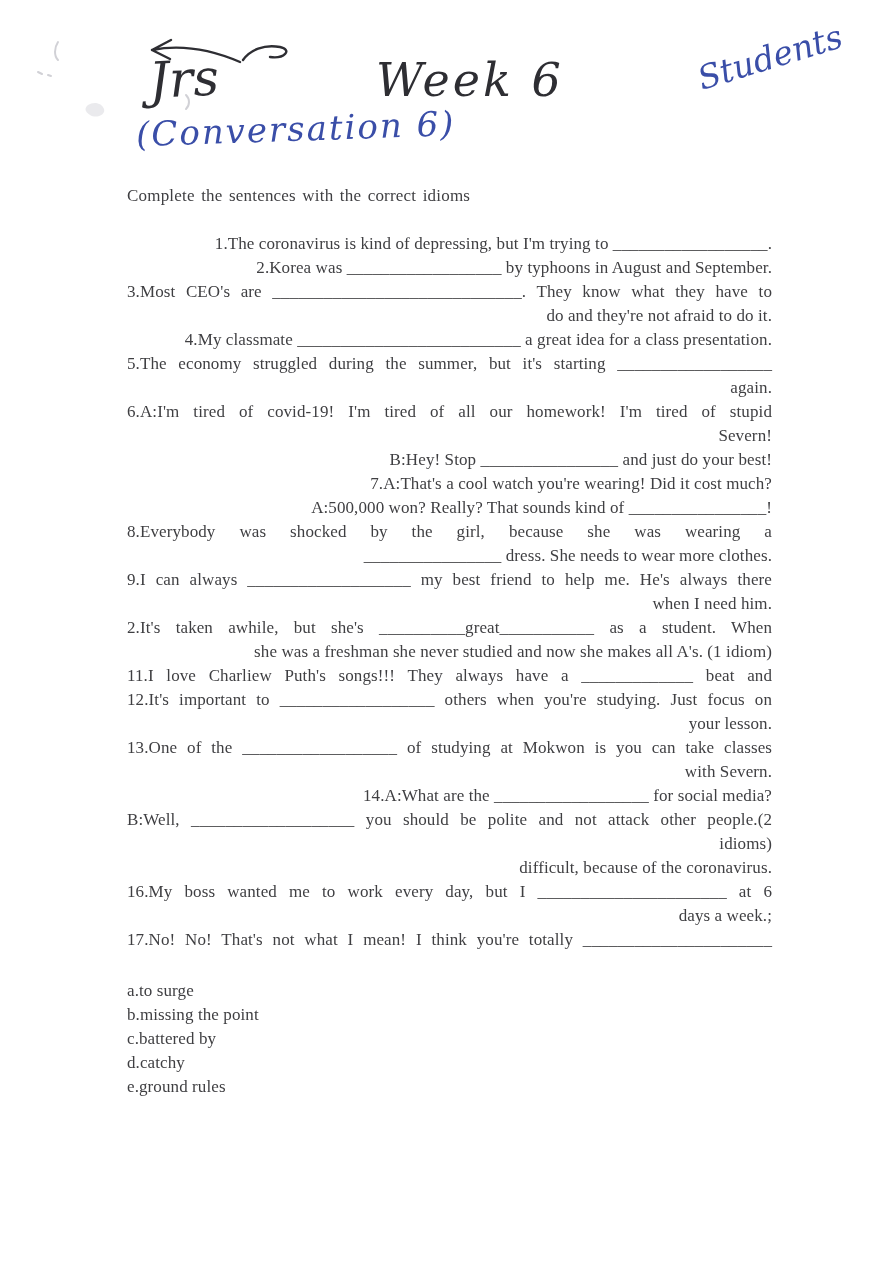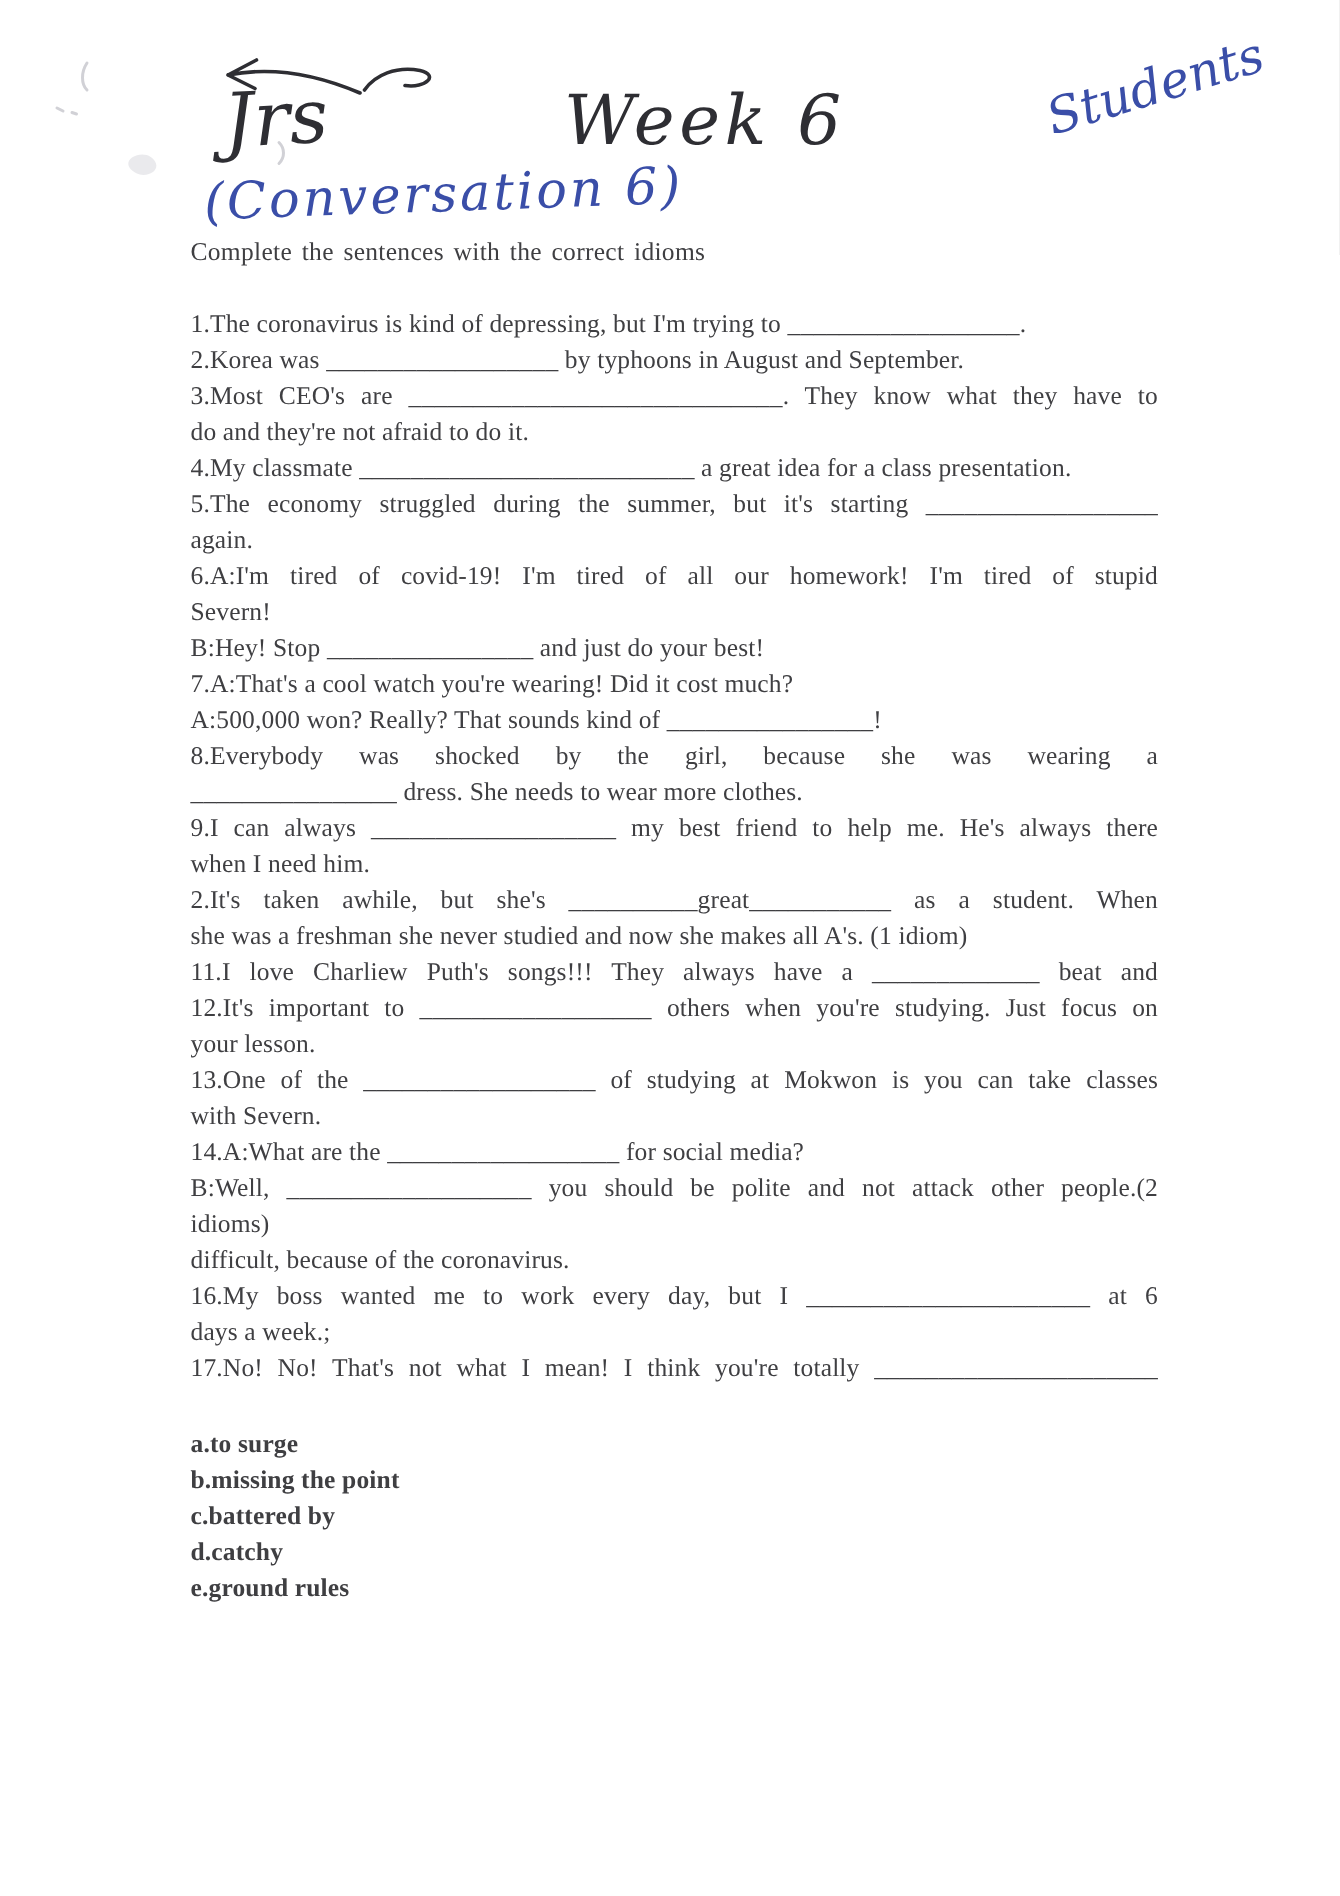--- a/index.html
+++ b/index.html
@@ -27,41 +27,42 @@
     top: 156px;
     left: 127px;
     width: 645px;
     font-size: 17px;
   }
   .instruction {
     line-height: 24px;
     margin-bottom: 24px;
     word-spacing: 2px;
     letter-spacing: 0.2px;
+    margin-top: 28px;
   }
   .line {
     position: relative;
     line-height: 24px;
     letter-spacing: 0.1px;
     white-space: normal;
+    text-align: right;
   }
   .line.just {
     text-align: justify;
     text-align-last: justify;
   }
   .premark {
     display: inline-block;
     margin-left: -11px;
     margin-right: 1px;
     color: #5a6fb0;
     font-size: 18px;
   }
   .answers {
     margin-top: 27px;
-    font-weight: bold;
   }
   .answer-line {
     line-height: 24px;
     letter-spacing: 0.1px;
   }
 </style>
 </head>
 <body>
 
 <div class="page">

